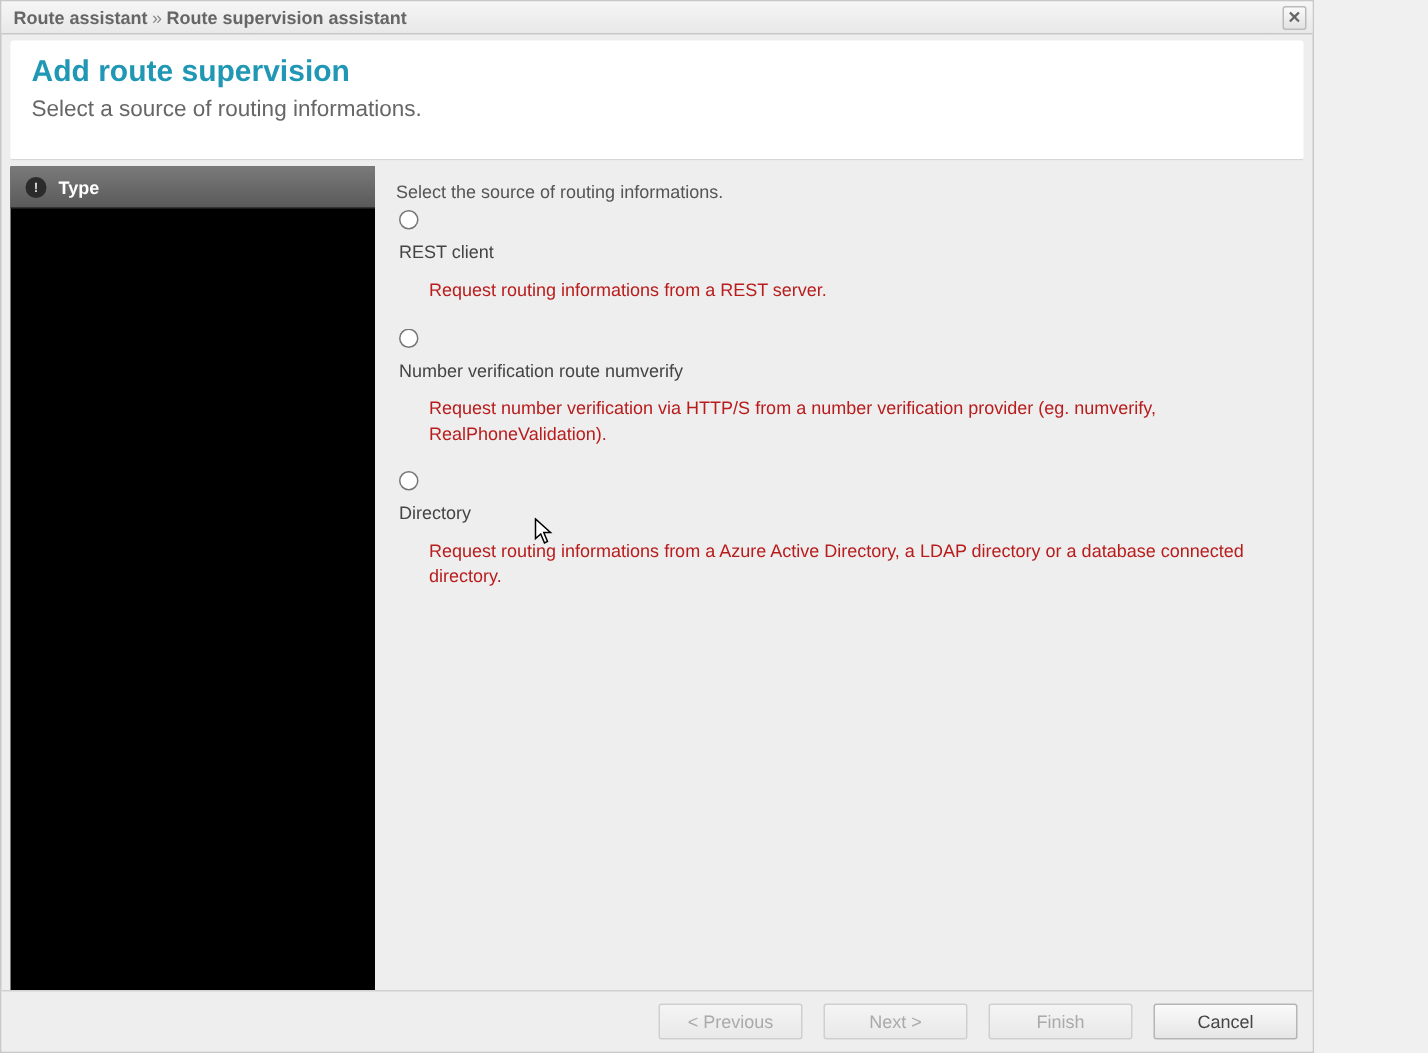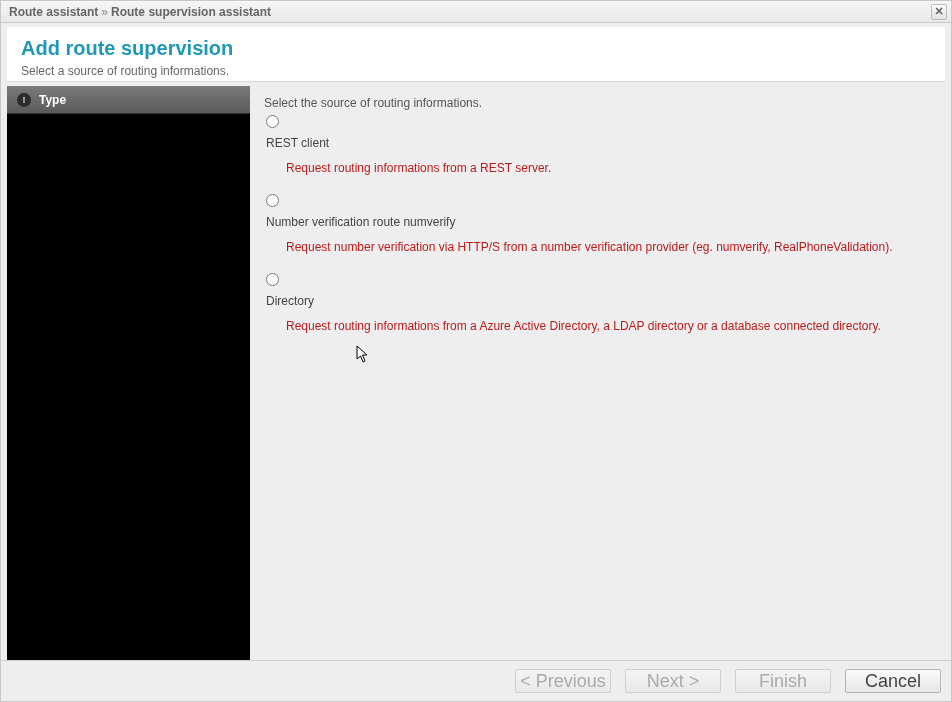--- a/index.html
+++ b/index.html
@@ -6,21 +6,21 @@
     body {
       font-family: Arial, Helvetica, sans-serif;
       font-size: 12px;
       background: #f0f0f0;
       width: 952px;
       height: 702px;
       overflow: hidden;
       color: #555;
     }
     .window {
-      width: 952px;
+      width: 876px;
       height: 702px;
       background: #eeeeee;
       border: 1px solid #c8c8c8;
       display: flex;
       flex-direction: column;
     }
     .titlebar {
       background: linear-gradient(#f6f6f6, #e8e8e8);
       border-bottom: 1px solid #c8c8c8;
       height: 22px;
@@ -41,33 +41,33 @@
       border: 1px solid #bbb;
       border-radius: 2px;
       background: linear-gradient(#fafafa,#e2e2e2);
       display: flex; align-items: center; justify-content: center;
       font-size: 11px; color: #666;
       cursor: pointer;
     }
     .header-panel {
       background: #fff;
       border-bottom: 1px solid #d6d6d6;
-      padding: 10px 14px 3px;
+      padding: 10px 14px 25px;
       margin: 4px 6px 0 6px;
       border-radius: 2px;
     }
     .header-title {
       color: #1f97b5;
       font-size: 20px;
       font-weight: bold;
       margin-bottom: 4px;
     }
     .header-sub {
       color: #666;
-      font-size: 12px;
+      font-size: 15px;
     }
     .body {
       flex: 1;
       display: flex;
       margin: 4px 6px 0 6px;
       min-height: 0;
     }
     .sidebar {
       width: 243px;
       background: #000;
@@ -130,21 +130,21 @@
       gap: 14px;
       background: #eeeeee;
     }
     .btn {
       min-width: 96px;
       height: 24px;
       border: 1px solid #b5b5b5;
       border-radius: 2px;
       background: linear-gradient(#fafafa,#e6e6e6);
       color: #444;
-      font-size: 18px;
+      font-size: 12px;
       cursor: pointer;
     }
     .btn:disabled {
       color: #aaa;
       cursor: default;
       background: linear-gradient(#f4f4f4,#e9e9e9);
       border-color: #cfcfcf;
     }
     .cursor {
       position: absolute;

